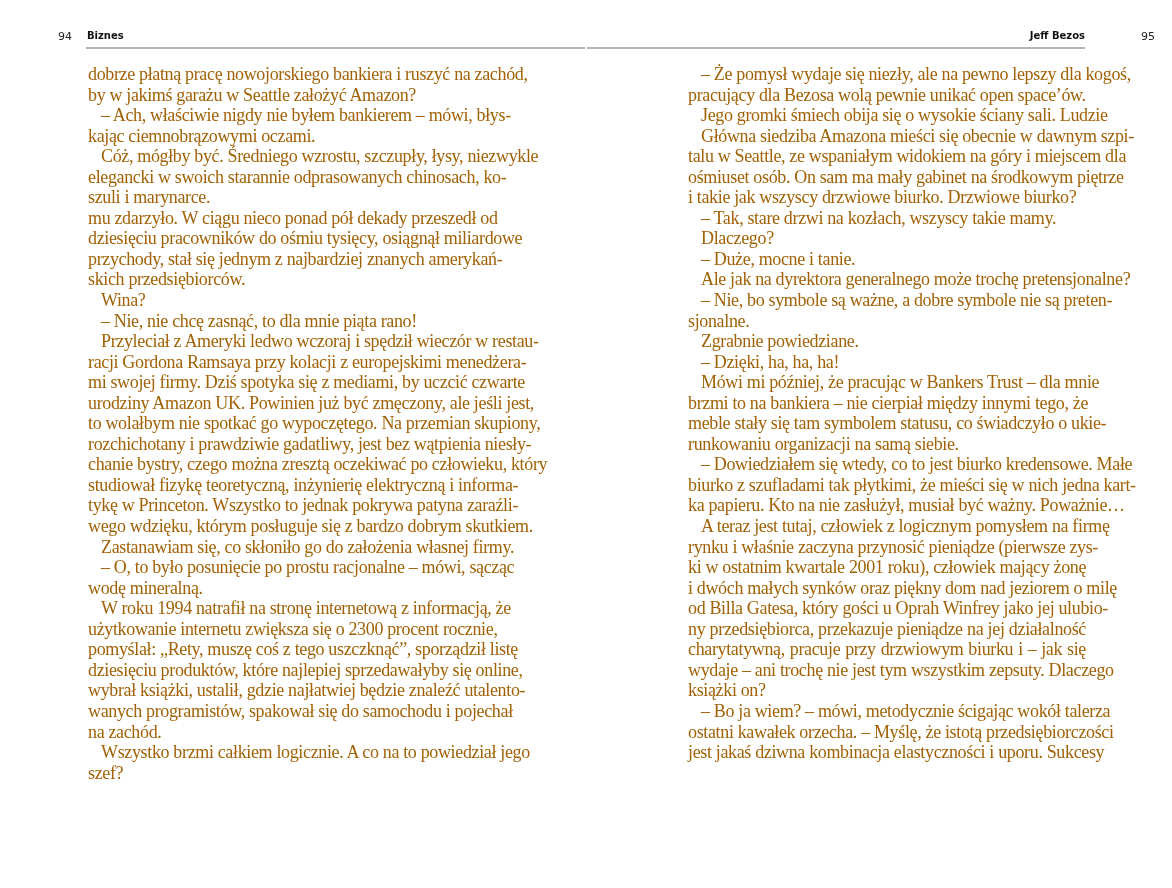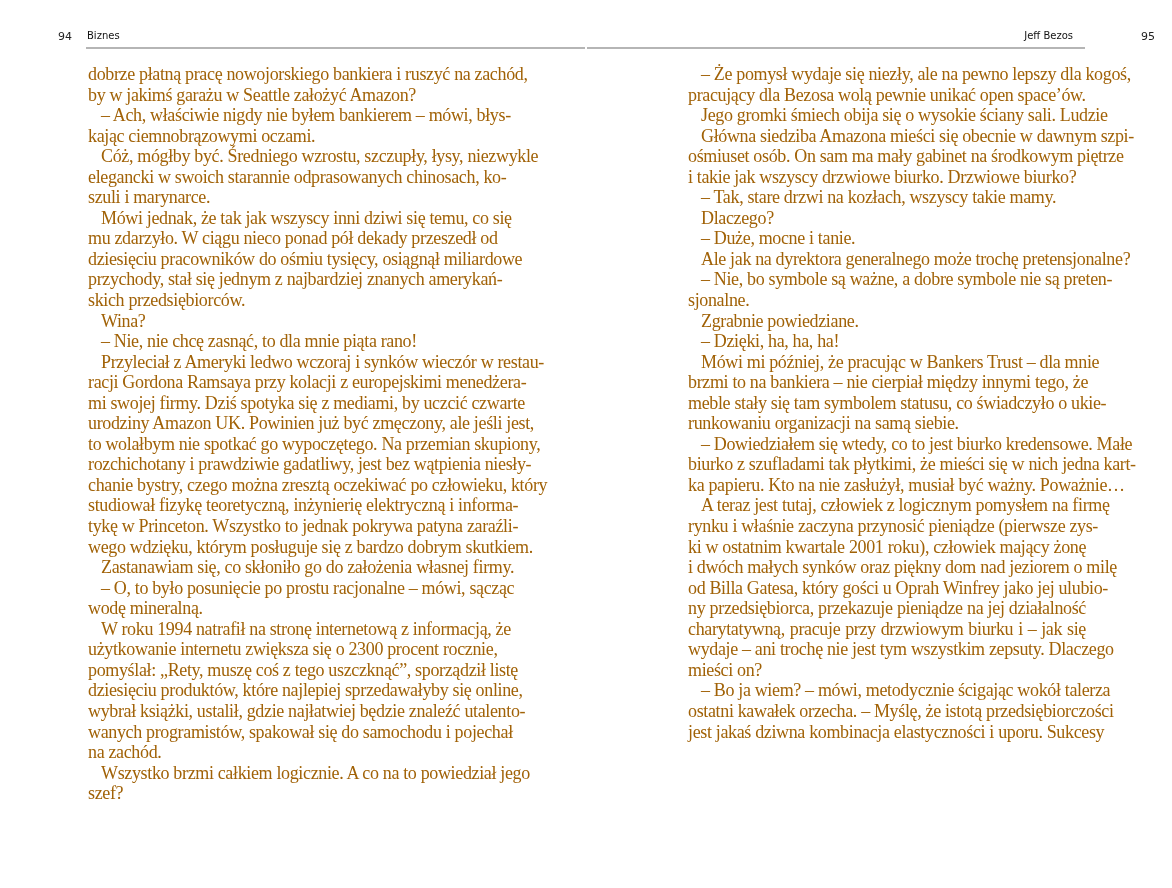--- a/index.html
+++ b/index.html
@@ -6,26 +6,26 @@
   body { width: 1172px; height: 888px; position: relative; overflow: hidden; }
   .page { position: absolute; top: 0; height: 888px; }
   .page.left { left: 0; width: 585px; }
   .page.right { left: 587px; width: 585px; }
   .folio {
     position: absolute; top: 30px;
     font-family: "DejaVu Sans", sans-serif; font-size: 11px; color: #222;
   }
   .runhead {
     position: absolute; top: 30px;
-    font-family: "DejaVu Sans", sans-serif; font-size: 10px; font-weight: normal; color: #111;
+    font-family: "DejaVu Sans", sans-serif; font-size: 10px; font-weight: bold; color: #111;
   }
   .left .folio { left: 58px; }
   .left .runhead { left: 87px; }
   .right .folio { left: 512px; margin-left: 42px; }
-  .right .runhead { right: 99px; }
+  .right .runhead { right: 87px; }
   .rule {
     position: absolute; top: 47px; height: 2px; background: #b5b5b5;
   }
   .left .rule { left: 86px; width: 499px; }
   .right .rule { left: 0; width: 498px; }
   .text {
     position: absolute; top: 64px; width: 398px;
     font-family: Liberation Serif, serif; font-size: 18px; color: #a16207;
     letter-spacing: -0.35px;
   }
@@ -46,28 +46,27 @@
   <div class="runhead">Biznes</div>
   <div class="rule"></div>
   <div class="text">
       <div class="line">dobrze płatną pracę nowojorskiego bankiera i ruszyć na zachód,</div>
       <div class="line last">by w jakimś garażu w Seattle założyć Amazon?</div>
       <div class="line indent">– Ach, właściwie nigdy nie byłem bankierem – mówi, błys-</div>
       <div class="line last">kając ciemnobrązowymi oczami.</div>
       <div class="line indent">Cóż, mógłby być. Średniego wzrostu, szczupły, łysy, niezwykle</div>
       <div class="line">elegancki w swoich starannie odprasowanych chinosach, ko-</div>
       <div class="line last">szuli i marynarce.</div>
-      <div class="line indent">Mówi jednak, że tak jak wszyscy inni dziwi się temu, co się</div>
       <div class="line">mu zdarzyło. W ciągu nieco ponad pół dekady przeszedł od</div>
       <div class="line">dziesięciu pracowników do ośmiu tysięcy, osiągnął miliardowe</div>
       <div class="line">przychody, stał się jednym z najbardziej znanych amerykań-</div>
       <div class="line last">skich przedsiębiorców.</div>
       <div class="line indent last">Wina?</div>
       <div class="line indent last">– Nie, nie chcę zasnąć, to dla mnie piąta rano!</div>
-      <div class="line indent">Przyleciał z Ameryki ledwo wczoraj i synków wieczór w restau-</div>
+      <div class="line indent">Przyleciał z Ameryki ledwo wczoraj i spędził wieczór w restau-</div>
       <div class="line">racji Gordona Ramsaya przy kolacji z europejskimi menedżera-</div>
       <div class="line">mi swojej firmy. Dziś spotyka się z mediami, by uczcić czwarte</div>
       <div class="line">urodziny Amazon UK. Powinien już być zmęczony, ale jeśli jest,</div>
       <div class="line">to wolałbym nie spotkać go wypoczętego. Na przemian skupiony,</div>
       <div class="line">rozchichotany i prawdziwie gadatliwy, jest bez wątpienia niesły-</div>
       <div class="line">chanie bystry, czego można zresztą oczekiwać po człowieku, który</div>
       <div class="line">studiował fizykę teoretyczną, inżynierię elektryczną i informa-</div>
       <div class="line">tykę w Princeton. Wszystko to jednak pokrywa patyna zaraźli-</div>
       <div class="line">wego wdzięku, którym posługuje się z bardzo dobrym skutkiem.</div>
       <div class="line indent">Zastanawiam się, co skłoniło go do założenia własnej firmy.</div>
@@ -87,20 +86,21 @@
 
 <div class="page right">
   <div class="folio">95</div>
   <div class="runhead">Jeff Bezos</div>
   <div class="rule"></div>
   <div class="text">
       <div class="line indent">– Że pomysł wydaje się niezły, ale na pewno lepszy dla kogoś,</div>
       <div class="line last">pracujący dla Bezosa wolą pewnie unikać open space’ów.</div>
       <div class="line indent">Jego gromki śmiech obija się o wysokie ściany sali. Ludzie</div>
       <div class="line indent">Główna siedziba Amazona mieści się obecnie w dawnym szpi-</div>
+      <div class="line">talu w Seattle, ze wspaniałym widokiem na góry i miejscem dla</div>
       <div class="line">ośmiuset osób. On sam ma mały gabinet na środkowym piętrze</div>
       <div class="line last">i takie jak wszyscy drzwiowe biurko. Drzwiowe biurko?</div>
       <div class="line indent last">– Tak, stare drzwi na kozłach, wszyscy takie mamy.</div>
       <div class="line indent last">Dlaczego?</div>
       <div class="line indent last">– Duże, mocne i tanie.</div>
       <div class="line indent">Ale jak na dyrektora generalnego może trochę pretensjonalne?</div>
       <div class="line indent">– Nie, bo symbole są ważne, a dobre symbole nie są preten-</div>
       <div class="line last">sjonalne.</div>
       <div class="line indent last">Zgrabnie powiedziane.</div>
       <div class="line indent last">– Dzięki, ha, ha, ha!</div>
@@ -112,18 +112,18 @@
       <div class="line">biurko z szufladami tak płytkimi, że mieści się w nich jedna kart-</div>
       <div class="line">ka papieru. Kto na nie zasłużył, musiał być ważny. Poważnie…</div>
       <div class="line indent">A teraz jest tutaj, człowiek z logicznym pomysłem na firmę</div>
       <div class="line">rynku i właśnie zaczyna przynosić pieniądze (pierwsze zys-</div>
       <div class="line">ki w ostatnim kwartale 2001 roku), człowiek mający żonę</div>
       <div class="line">i dwóch małych synków oraz piękny dom nad jeziorem o milę</div>
       <div class="line">od Billa Gatesa, który gości u Oprah Winfrey jako jej ulubio-</div>
       <div class="line">ny przedsiębiorca, przekazuje pieniądze na jej działalność</div>
       <div class="line">charytatywną, pracuje przy drzwiowym biurku i – jak się</div>
       <div class="line">wydaje – ani trochę nie jest tym wszystkim zepsuty. Dlaczego</div>
-      <div class="line last">mieści on?</div>
+      <div class="line last">książki on?</div>
       <div class="line indent">– Bo ja wiem? – mówi, metodycznie ścigając wokół talerza</div>
       <div class="line">ostatni kawałek orzecha. – Myślę, że istotą przedsiębiorczości</div>
       <div class="line">jest jakaś dziwna kombinacja elastyczności i uporu. Sukcesy</div>
     </div>
 </div>
 
 </body></html>

